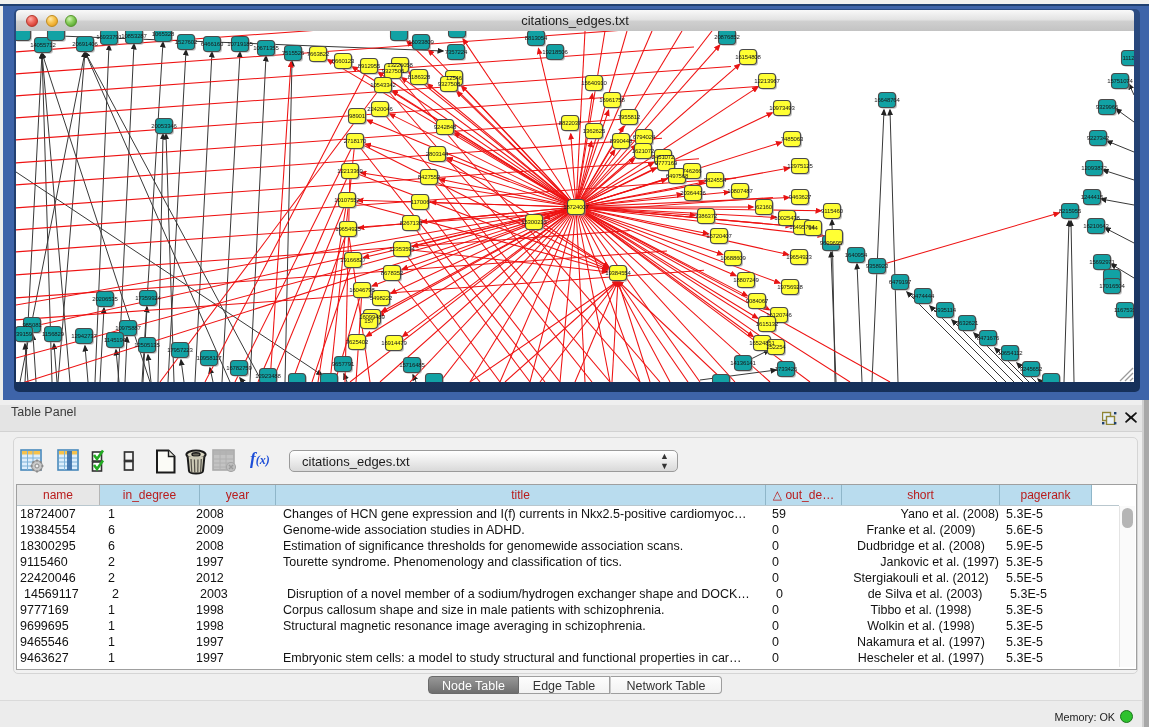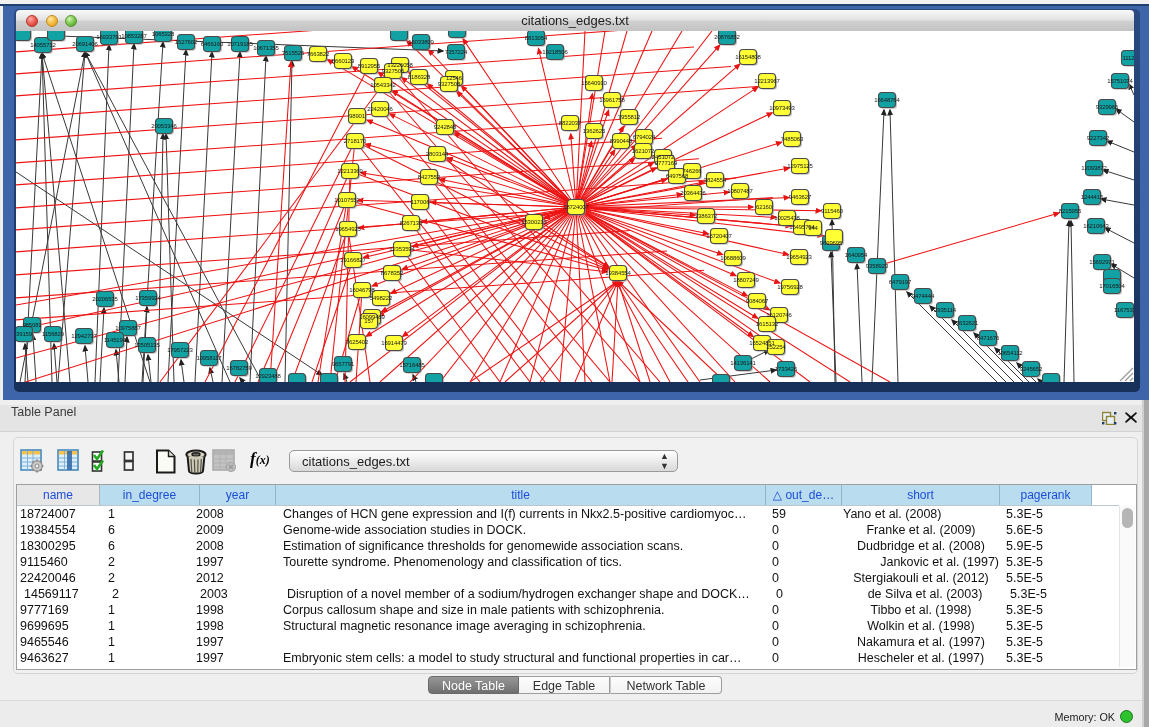--- a/index.html
+++ b/index.html
@@ -31,21 +31,21 @@
   border:1px solid #d5d5d5;border-radius:5px}
 
 #toolbar{left:14px;top:46px;width:1100px;height:32px}
 .icon{top:3px}
 #combo{left:275px;top:4px;width:389px;height:22px;border:1px solid #9a9a9a;border-radius:5px;
   background:linear-gradient(#ffffff,#d9d9d9);font-size:13px;color:#1c1c1c;line-height:21px;padding-left:12px;box-sizing:border-box}
 #combo .arr{position:absolute;right:8px;top:0;font-size:9px;color:#333;line-height:10px}
 
 #tablewrap{left:16px;top:484px;width:1119px;height:184px;background:#fff;border:1px solid #9f9f9f}
 .hcell{position:absolute;top:0;height:20px;background:#b9dcee;border-right:1px solid #8fb6c9;
-  font-size:12px;color:#1d4ed8;text-align:center;line-height:20px;box-sizing:border-box}
+  font-size:12px;color:#b91c1c;text-align:center;line-height:20px;box-sizing:border-box}
 .trow{position:absolute;height:16px;font-size:12.5px;color:#111;white-space:nowrap}
 .c{position:absolute;top:0}
 #sbtrack{left:1102px;top:21px;width:15px;height:161px;background:#fafafa;border-left:1px solid #e4e4e4}
 #sbthumb{left:2px;top:2px;width:11px;height:20px;background:#b5b5b5;border-radius:6px}
 
 #tabs{left:428px;top:676px;width:294px;height:18px;font-size:12.5px}
 .seg{position:absolute;top:0;height:18px;line-height:18px;text-align:center;box-sizing:border-box;
   background:linear-gradient(#fdfdfd,#f2f2f2);border:1px solid #9e9e9e;color:#333}
 #seg1{left:0;width:91px;border-radius:4px 0 0 4px;background:linear-gradient(#989898,#6e6e6e);color:#fff;border-color:#6a6a6a}
 #seg2{left:91px;width:91px;border-left:none}
@@ -1054,48 +1054,48 @@
         <g stroke="#b0b0b0" stroke-width="1">
           <line x1="8" y1="2" x2="8" y2="21"></line>
           <line x1="14" y1="2" x2="14" y2="21"></line>
           <line x1="2" y1="10" x2="21" y2="10"></line>
           <line x1="2" y1="14" x2="21" y2="14"></line>
           <line x1="2" y1="18" x2="21" y2="18"></line>
         </g>
         <circle cx="19" cy="18" r="4.6" fill="#bdbdbd" stroke="#a5a5a5"></circle>
         <path d="M17,16 L21,20 M21,16 L17,20" stroke="#9a9a9a" stroke-width="1.4"></path>
       </svg>
-      <div class="abs" style="left:236px;top:3px;width:30px;height:24px;color:#000000;font-size:17px;font-family:'Liberation Serif',serif;font-style:italic;font-weight:bold">f<span style="font-size:12px">(x)</span></div>
+      <div class="abs" style="left:236px;top:3px;width:30px;height:24px;color:#1d4ed8;font-size:17px;font-family:'Liberation Serif',serif;font-style:italic;font-weight:bold">f<span style="font-size:12px">(x)</span></div>
     <div id="combo" class="abs">citations_edges.txt<span class="arr">▲<br>▼</span></div>
   </div>
 </div>
 
 <div id="tablewrap" class="abs">
   <div class="hcell" style="left:0px;width:83px;background:#e7e7e7;border-right:1px solid #b5b5b5">name</div>
     <div class="hcell" style="left:83px;width:100px">in_degree</div>
     <div class="hcell" style="left:183px;width:76px">year</div>
     <div class="hcell" style="left:259px;width:490px">title</div>
     <div class="hcell" style="left:749px;width:76px">△ out_de…</div>
     <div class="hcell" style="left:825px;width:158px">short</div>
     <div class="hcell" style="left:983px;width:92px">pagerank</div>
     <div style="position:absolute;left:0;top:20px;width:1102px;height:1px;background:#b9c7ce"></div>
   <div class="trow" style="left:0;top:22px;width:1100px">
       <span class="c" style="left:3px">18724007</span>
       <span class="c" style="left:91px">1</span>
       <span class="c" style="left:179px">2008</span>
       <span class="c" style="left:266px">Changes of HCN gene expression and I(f) currents in Nkx2.5-positive cardiomyoc…</span>
       <span class="c" style="left:755px">59</span>
-      <span class="c" style="left:826px;width:156px;text-align:left">Yano et al. (2008)</span>
+      <span class="c" style="left:826px;width:156px;text-align:right">Yano et al. (2008)</span>
       <span class="c" style="left:989px">5.3E-5</span>
     </div>
     <div class="trow" style="left:0;top:38px;width:1100px">
       <span class="c" style="left:3px">19384554</span>
       <span class="c" style="left:91px">6</span>
       <span class="c" style="left:179px">2009</span>
-      <span class="c" style="left:266px">Genome-wide association studies in DOCK.</span>
+      <span class="c" style="left:266px">Genome-wide association studies in ADHD.</span>
       <span class="c" style="left:755px">0</span>
       <span class="c" style="left:826px;width:156px;text-align:center">Franke et al. (2009)</span>
       <span class="c" style="left:989px">5.6E-5</span>
     </div>
     <div class="trow" style="left:0;top:54px;width:1100px">
       <span class="c" style="left:3px">18300295</span>
       <span class="c" style="left:91px">6</span>
       <span class="c" style="left:179px">2008</span>
       <span class="c" style="left:266px">Estimation of significance thresholds for genomewide association scans.</span>
       <span class="c" style="left:755px">0</span>

